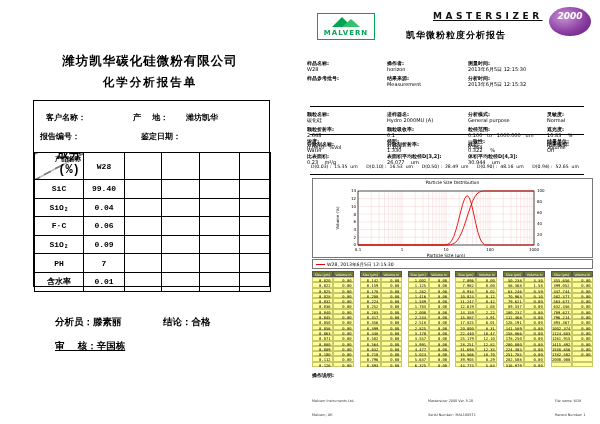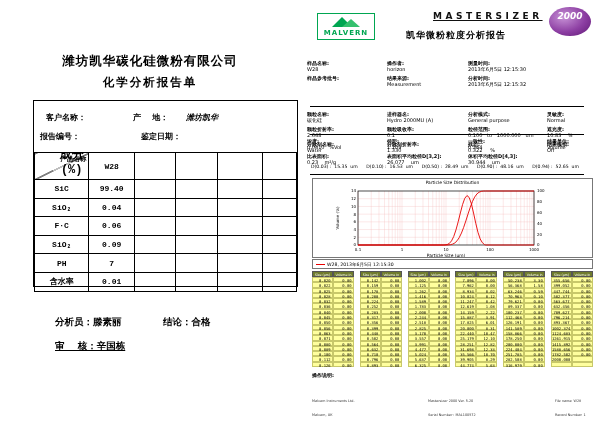--- a/index.html
+++ b/index.html
@@ -4,21 +4,21 @@
 <style>
   html,body{margin:0;padding:0;background:#e8e8e8;}
   #sheet{position:relative;width:600px;height:424px;background:#ffffff;overflow:hidden;
          font-family:"DejaVu Sans","Liberation Sans",sans-serif;color:#000;}
   
   #left-page{position:absolute;left:0;top:0;width:300px;height:424px;
              font-family:"DejaVu Serif","Liberation Serif",serif;}
   .lp-title{position:absolute;left:0;width:300px;text-align:center;font-weight:bold;}
   #lp-company{top:53px;font-size:12.5px;letter-spacing:1px;}
   #lp-report{top:75px;font-size:11.5px;letter-spacing:2px;}
-  #lp-tablebox{position:absolute;left:33px;top:100px;width:265px;height:187px;border:1.4px solid #000;box-sizing:border-box;}
+  #lp-tablebox{position:absolute;left:33px;top:100px;width:237px;height:187px;border:1.4px solid #000;box-sizing:border-box;}
   #lp-info{position:absolute;left:0;top:0;width:100%;height:51px;font-size:8px;font-weight:bold;}
   .lp-info-item{position:absolute;white-space:pre;}
   #lp-grid{position:absolute;left:0;top:51px;width:100%;border-collapse:collapse;table-layout:fixed;}
   #lp-grid td{border:0.8px solid #000;height:17.6px;text-align:center;vertical-align:middle;
               font-size:8px;font-weight:bold;padding:0;overflow:hidden;font-family:Liberation Mono, monospace;}
   #lp-grid tr.hdr td{height:26px;}
   td.diag{position:relative;background:
       linear-gradient(to bottom right,rgba(0,0,0,0) 49.2%,#000 49.2%,#000 50.8%,rgba(0,0,0,0) 50.8%);}
   .diag-top{position:absolute;top:2px;right:2px;font-size:6.5px;}
   .diag-bottom{position:absolute;bottom:2px;left:1px;font-size:12px;margin-left:19px;}
@@ -73,21 +73,21 @@
 <div id="sheet">
 
   <div id="left-page">
     <div class="lp-title" id="lp-report">化学分析报告单</div>
     <div class="lp-title" id="lp-company">潍坊凯华碳化硅微粉有限公司</div>
 
     <div id="lp-tablebox">
       <div id="lp-info">
         <span class="lp-info-item" style="left:12px;top:11px;">客户名称：</span>
         <span class="lp-info-item" style="left:99px;top:11px;">产    地：</span>
-        <span class="lp-info-item" style="left:152px;top:11px;font-style:italic;">潍坊凯华</span>
+        <span class="lp-info-item" style="left:152px;top:11px;">潍坊凯华</span>
         <span class="lp-info-item" style="left:6px;top:30px;">报告编号：</span>
         <span class="lp-info-item" style="left:107px;top:30px;">鉴定日期：</span>
       </div>
       <table id="lp-grid">
         <colgroup>
           <col style="width:49px">
             <col style="width:41px">
             <col style="width:37px">
           <col style="width:38px">
             <col style="width:40px">

